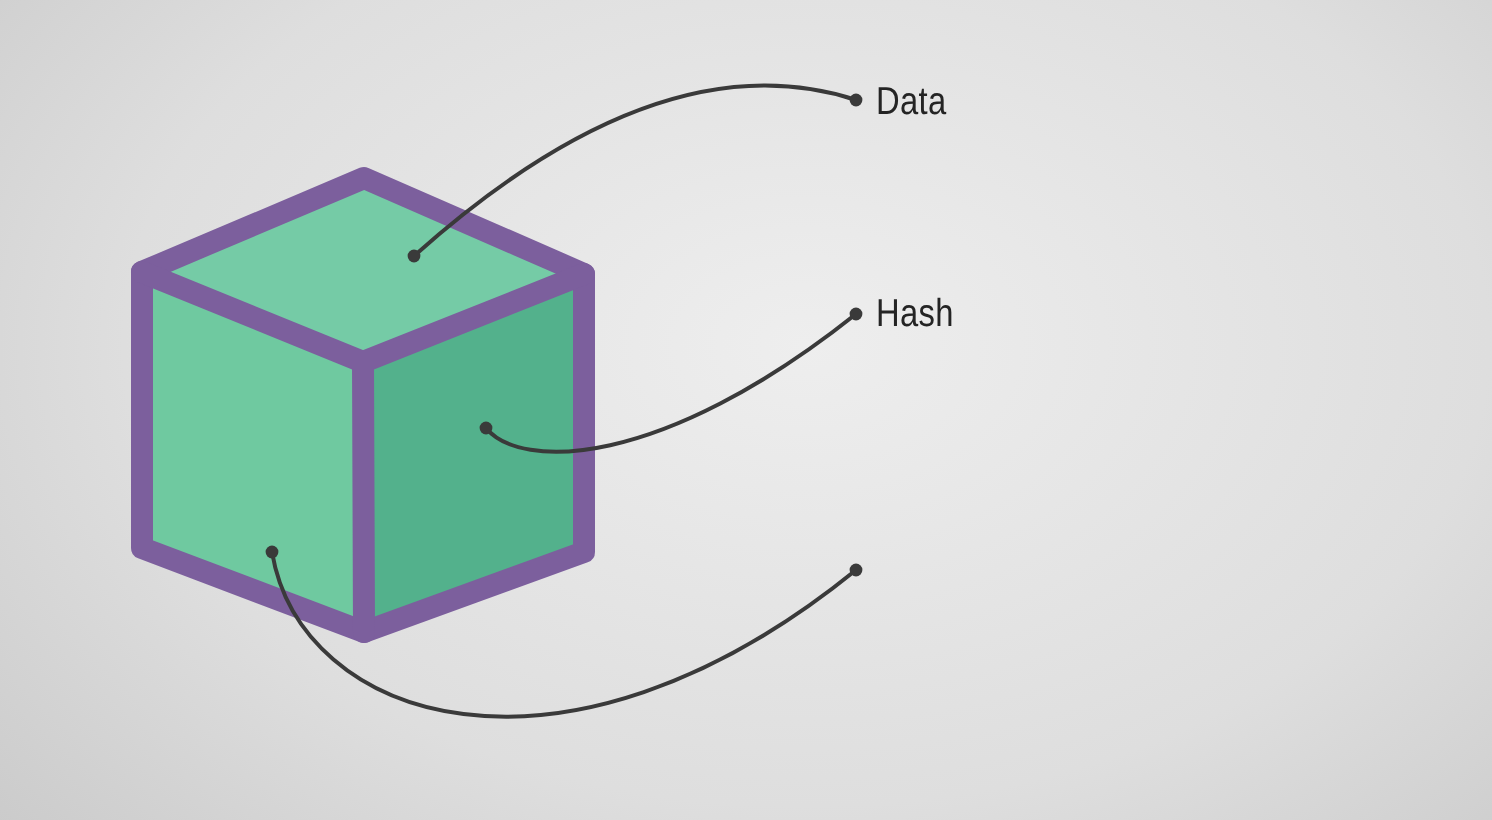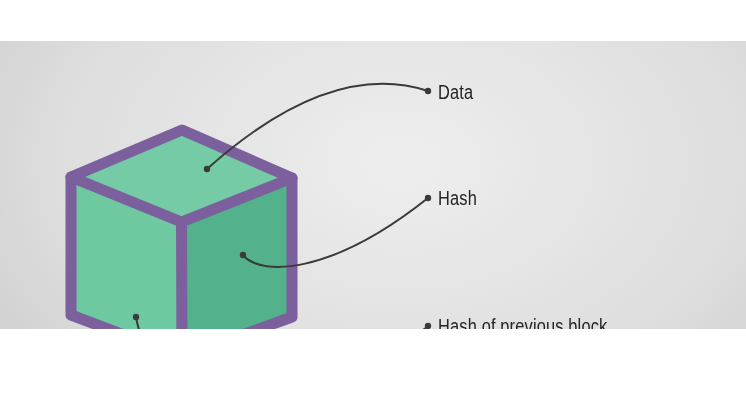--- a/index.html
+++ b/index.html
@@ -3,27 +3,26 @@
 <meta charset="utf-8">
 <style>
   html, body {
     margin: 0;
     padding: 0;
     font-family: "Liberation Sans", sans-serif;
   }
   .stage {
     position: relative;
     width: 746px;
-    height: 288px;
+    height: 410px;
     overflow: hidden;
     background: radial-gradient(ellipse 620px 420px at 54% 42%,
                 var(--bg-center) 0%,
                 var(--bg-mid) 55%,
                 var(--bg-edge) 100%);
-    margin-top: 41px;
   }
   .stage svg {
     position: absolute;
     left: 0;
     top: 0;
     width: 746px;
     height: 410px;
     display: block;
   }
   .callout-label {
@@ -76,17 +75,14 @@
       <circle cx="428" cy="285" r="3.2"></circle>
     </g>
   </svg>
 
   <div class="callout-label label-data">
     <span class="condense">Data</span>
   </div>
   <div class="callout-label label-hash">
     <span class="condense">Hash</span>
   </div>
-  <div class="callout-label label-prev">
-    <span class="condense">Hash of previous block</span>
-  </div>
 
 </div>
 
 </body></html>

